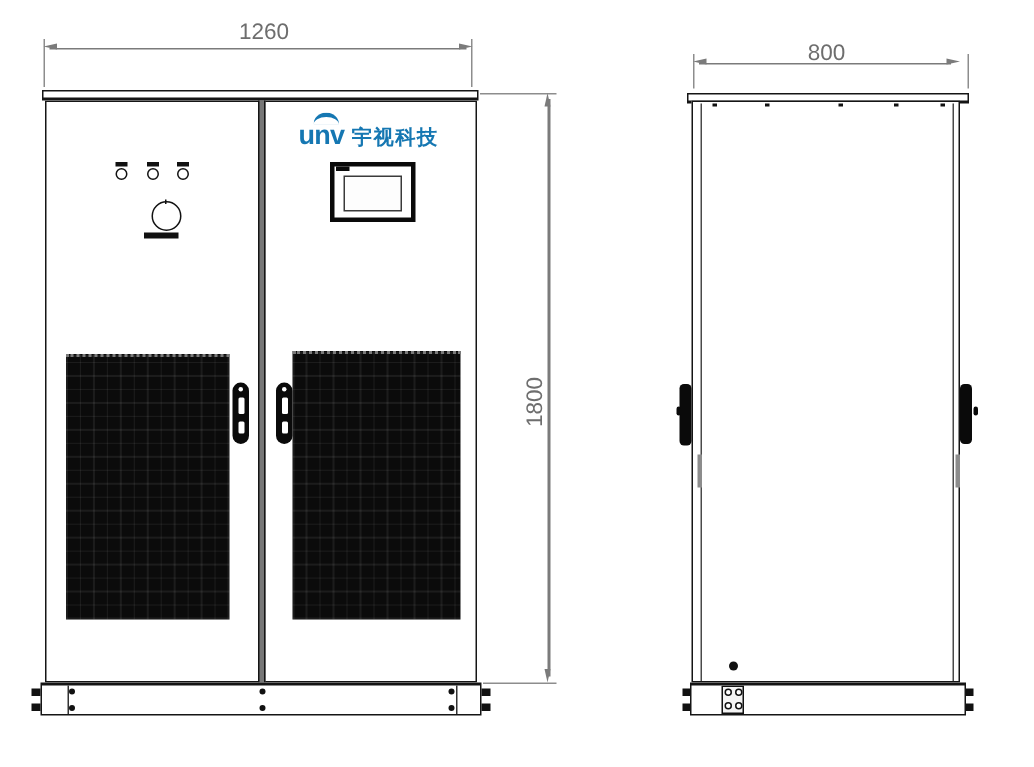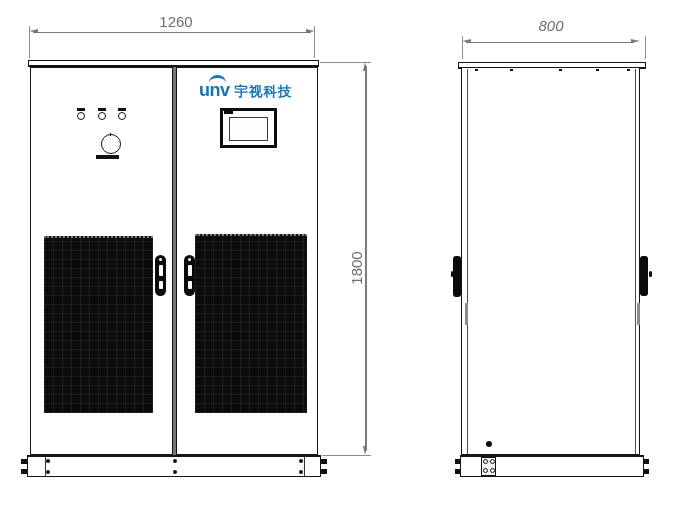--- a/index.html
+++ b/index.html
@@ -113,21 +113,21 @@
     <div class="ext-line-h" style="left:320px;top:61.5px;width:51px;"></div>
     <div class="ext-line-h" style="left:322px;top:454.5px;width:49px;"></div>
     <div class="dim-line-v" style="left:365.4px;top:66px;height:385px;"></div>
     <div class="arr-up" style="left:363.4px;top:62px;"></div>
     <div class="arr-down" style="left:363.4px;top:446px;"></div>
     <div class="dim-text" style="left:327px;top:260px;width:60px;transform:rotate(-90deg);">1800</div>
   </div>
 
   <div>
 
-    <div class="dim-text" style="left:523px;top:18px;width:56px;font-style:italic;">800</div>
+    <div class="dim-text" style="left:523px;top:28px;width:56px;">800</div>
     <div class="ext-line-v" style="left:461.5px;top:36px;height:23px;"></div>
     <div class="ext-line-v" style="left:644.8px;top:36px;height:23px;"></div>
     <div class="dim-line-h" style="left:466px;top:41.5px;width:168px;"></div>
     <div class="arr-left" style="left:462px;top:39.4px;"></div>
     <div class="arr-right" style="left:631px;top:39.4px;"></div>
 
     <div class="cap" style="left:458px;top:62px;width:188px;height:6.5px;"></div>
 
     <div class="panel" style="left:461px;top:67px;width:179px;height:388px;"></div>
     <div class="inner-line" style="left:466.5px;top:69px;height:385px;"></div>

